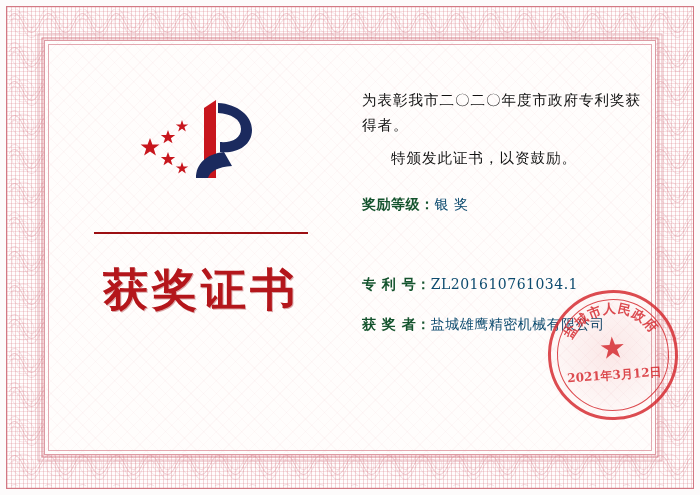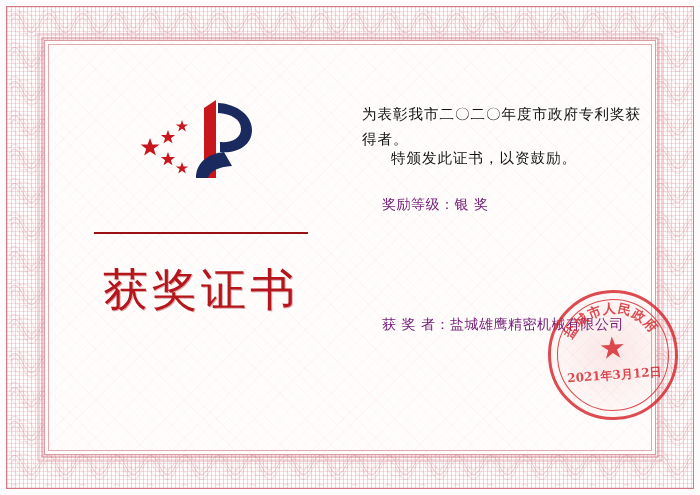--- a/index.html
+++ b/index.html
@@ -98,39 +98,39 @@
   .big-title {
     position: absolute;
     left: 0; top: 208px;
     width: 290px;
     text-align: center;
     font-size: 45px;
     line-height: 56px;
     letter-spacing: 4px;
     color: #b4161b;
     font-family: "DejaVu Serif", serif;
-    font-weight: 400;
+    font-weight: 700;
     text-shadow: 1px 1px 0 rgba(150,10,15,0.35);
   }
 
   .right-panel {
     position: absolute;
     left: 300px; top: 0;
     width: 288px; height: 387px;
     color: #111;
   }
   .para {
     font-size: 14.5px;
     line-height: 25px;
     letter-spacing: 1px;
     font-family: "DejaVu Serif", serif;
   }
   .para-1 {
     position: absolute;
-    left: 6px; top: 48px;
+    left: 6px; top: 34px;
     width: 282px;
   }
   .para-2 {
     position: absolute;
     left: 6px; top: 92px;
     width: 282px;
     text-indent: 29px;
     font-family: Liberation Serif, serif;
   }
 
@@ -138,26 +138,25 @@
     position: absolute;
     left: 6px;
     width: 286px;
     font-size: 14px;
     line-height: 20px;
     letter-spacing: 0.5px;
     font-family: "DejaVu Serif", serif;
     white-space: nowrap;
   }
   .field .label {
-    font-weight: 400;
-    color: #701a75;
-    margin-left: 20px;
+    font-weight: 700;
+    color: #14532d;
   }
   .field .value {
-    color: #701a75;
+    color: #0c4a6e;
   }
   .field-grade { top: 140px; }
   .field-patent-name { top: 180px; }
   .field-patent-no { top: 220px; }
   .field-winner { top: 260px; }
 
   
   .seal {
     position: absolute;
     left: 192px; top: 236px;
@@ -271,20 +270,23 @@
     <div class="right-panel">
 
       <div class="para para-1">为表彰我市二〇二〇年度市政府专利奖获得者。</div>
       <div class="para para-2">特颁发此证书，以资鼓励。</div>
 
       <div class="field field-grade">
         <span class="label">奖励等级：</span><span class="value">银  奖</span>
       </div>
 
 
+      <div class="field field-patent-no">
+        <span class="label">专 利 号：</span><span class="value">ZL201610761034.1</span>
+      </div>
 
       <div class="field field-winner">
         <span class="label">获 奖 者：</span><span class="value">盐城雄鹰精密机械有限公司</span>
       </div>
 
       <div class="seal-overlay-blur"></div>
       <div class="seal">
         <div class="seal-inner-ring"></div>
         <svg class="seal-arc-text" viewBox="0 0 124 124">
           <defs>

